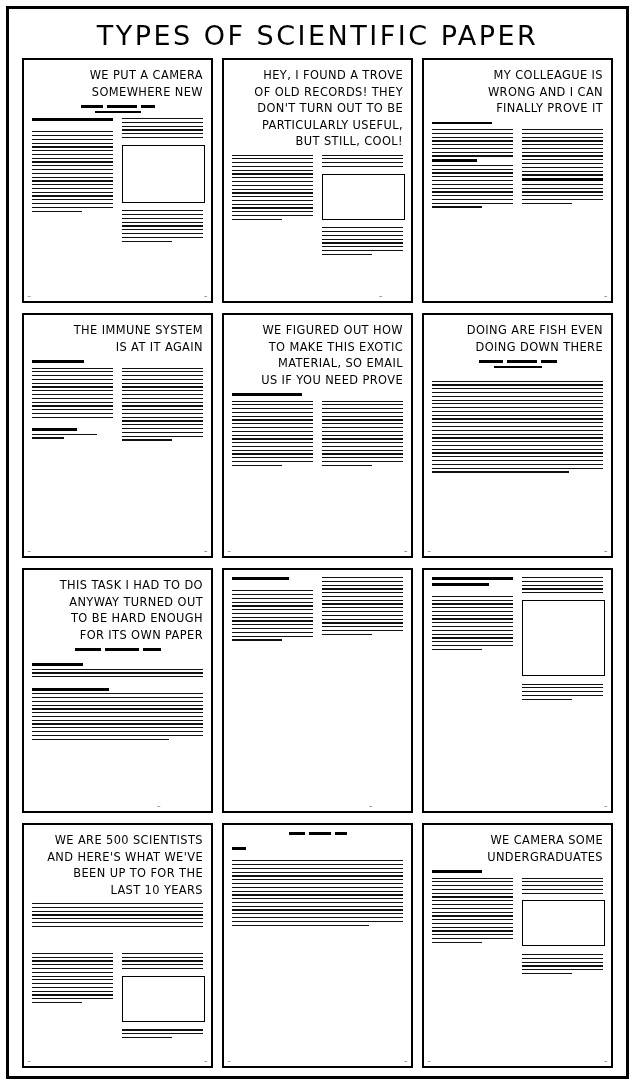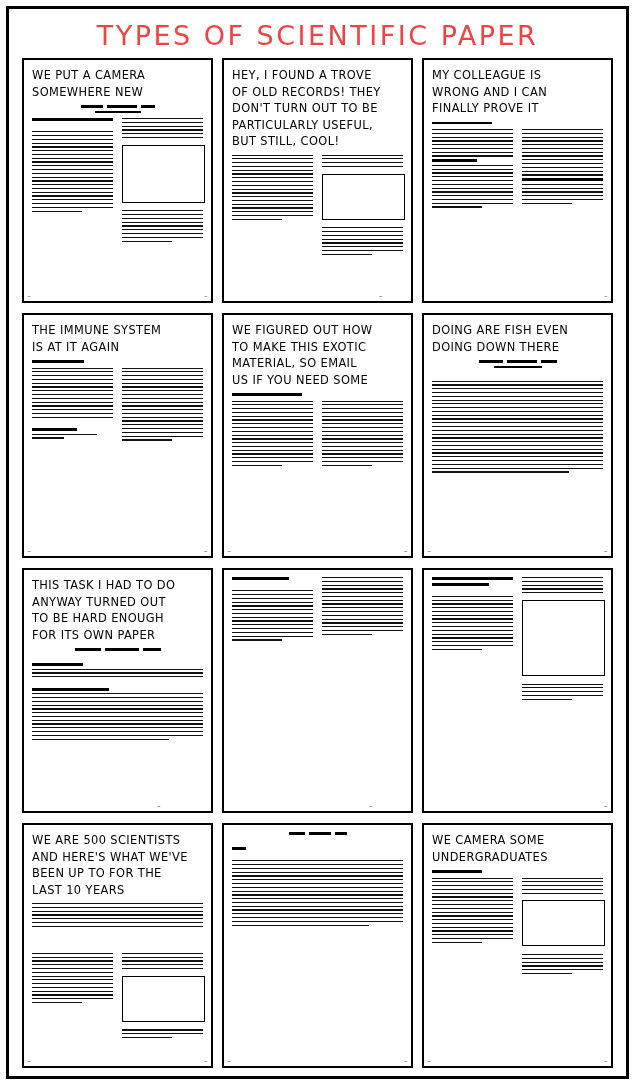--- a/index.html
+++ b/index.html
@@ -29,21 +29,21 @@
     box-sizing: border-box;
   }
   .title {
     position: absolute;
     left: 0;
     top: 20px;
     width: 635px;
     text-align: center;
     font-size: 27px;
     letter-spacing: 2.5px;
-    color: #ef4444;
+    color: #000000;
     font-family: "DejaVu Sans", sans-serif;
     font-weight: 400;
   }
   .grid {
     position: absolute;
     left: 22px;
     top: 58px;
     width: 591px;
     height: 1010px;
     display: grid;
@@ -62,20 +62,21 @@
     flex-direction: column;
     overflow: hidden;
   }
   .caption {
     font-size: 11.4px;
     line-height: 16.5px;
     letter-spacing: 0.4px;
     color: #000;
     white-space: pre-line;
     margin-bottom: 5px;
+    text-align: right;
   }
   
   .paper {
     position: relative;
     flex: 1 1 auto;
     display: flex;
     flex-direction: column;
     justify-content: flex-start;
   }
   .head-lines {
@@ -384,21 +385,21 @@
         </div>
       </div>
       <div class="sig left">~</div>
       <div class="sig right">~</div>
     </div>
 
     <div class="panel">
       <div class="caption">WE FIGURED OUT HOW
 TO MAKE THIS EXOTIC
 MATERIAL, SO EMAIL
-US IF YOU NEED SOME</div>
+US IF YOU NEED PROVE</div>
       <div class="paper">
         <div class="head-lines">
           <div class="hl" style="width:70px; align-self:flex-start"></div>
         </div>
         <div class="cols">
           <div class="col">
             <div class="ln"></div>
               <div class="ln"></div>
               <div class="ln"></div>
             <div class="ln"></div>

